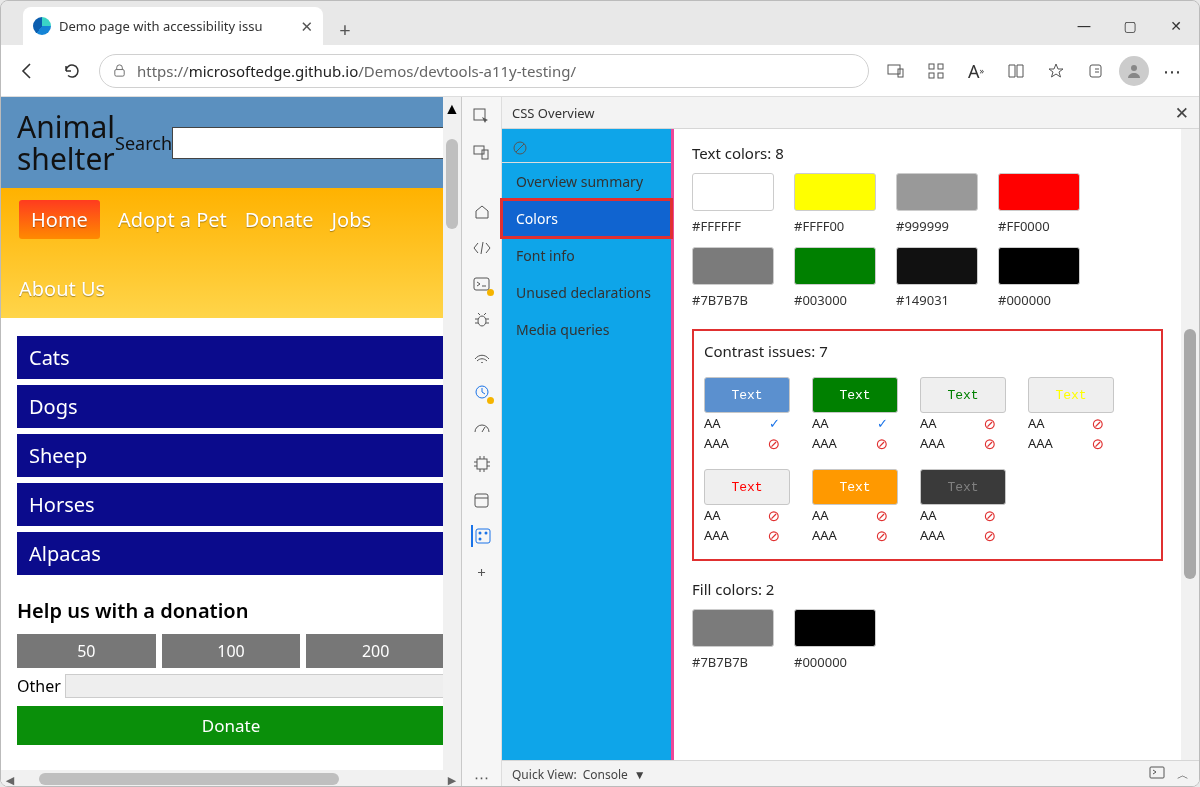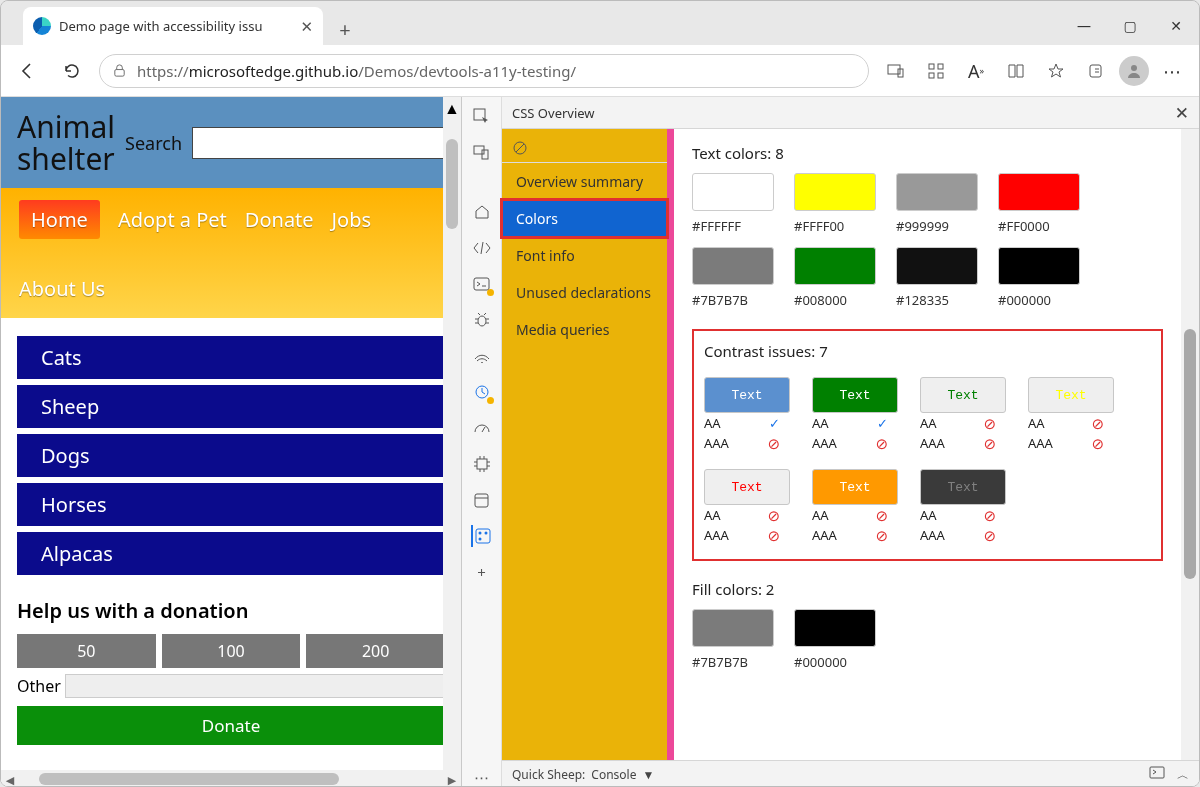--- a/index.html
+++ b/index.html
@@ -22,30 +22,30 @@
 .addrbox .dark { color: #222; }
 .right-icons { display: flex; gap: 6px; align-items: center; }
 .avatar { width: 30px; height: 30px; border-radius: 50%; background: #ccc; display: flex; align-items: center; justify-content: center; }
 
 
 .workspace { display: flex; height: calc(787px - 44px - 52px); }
 .page-area { width: 460px; position: relative; background: #fff; display: flex; flex-direction: column; }
 .page-scroll { overflow: hidden; flex: 1; }
 
 
-.demo-header { background: #5b90bf; padding: 14px 16px; display: flex; align-items: center; gap: 10px; }
+.demo-header { background: #5b90bf; padding: 14px 16px; display: flex; align-items: center; gap: 0; }
 .demo-title { font-size: 30px; color: #111; line-height: 1.05; font-weight: 400; }
 .search-label { font-size: 18px; color: #111; }
 .search-input { flex: 1; height: 32px; border: 1px solid #444; background: #fff; }
 
 .demo-nav { background: linear-gradient(#ffb200, #ffd54a); padding: 12px 18px 16px; display: flex; flex-wrap: wrap; gap: 18px; font-size: 20px; color: #fff; text-shadow: 0 1px 1px rgba(0,0,0,.35); align-items: center; }
 .demo-nav .home { background: linear-gradient(#ff3b1f, #ff8a00); padding: 6px 12px; border-radius: 3px; }
 
 .animal-list { padding: 18px 16px 4px; display: flex; flex-direction: column; gap: 6px; }
-.animal-list div { background: #0b0b8c; color: #fff; font-size: 20px; padding: 8px 24px; }
+.animal-list div { background: #0b0b8c; color: #fff; font-size: 20px; padding: 8px 12px; }
 
 .donation { padding: 18px 16px 8px; }
 .donation h3 { font-size: 20px; margin-bottom: 10px; font-weight: 600; }
 .amount-row { display: flex; gap: 6px; }
 .amount-row div { flex: 1; background: #777; color: #fff; text-align: center; padding: 6px 0; font-size: 16px; }
 .other-row { display: flex; margin-top: 6px; font-size: 16px; align-items: center; gap: 4px; }
 .other-row .box { flex: 1; height: 24px; background: #eee; border: 1px solid #ccc; }
 .donate-btn { background: #0a8f0a; color: #fff; text-align: center; padding: 8px 0; margin-top: 8px; font-size: 17px; }
 
 .hscroll { height: 18px; background: #f1f1f1; display: flex; align-items: center; }
@@ -62,21 +62,21 @@
 .dt-iconstrip .ic.badge { position: relative; }
 .dt-iconstrip .ic.badge::after { content: ""; position: absolute; width: 7px; height: 7px; background: #f5b400; border-radius: 50%; bottom: -1px; right: -1px; }
 .dt-iconstrip .ic.active { border-left: 2px solid #1a73e8; padding-left: 0; color: #1a73e8; }
 .dt-iconstrip .spacer { flex: 1; }
 
 .dt-main { flex: 1; display: flex; flex-direction: column; min-width: 0; }
 .dt-tabbar { height: 32px; background: #f3f3f3; border-bottom: 1px solid #d6d6d6; display: flex; align-items: center; padding: 0 10px; font-size: 13px; color: #333; }
 .dt-tabbar .close { margin-left: auto; font-size: 17px; color: #444; }
 
 .dt-body { flex: 1; display: flex; min-height: 0; }
-.dt-sidebar { width: 172px; background: #eab308; border-right: 7px solid #ec4899; padding-top: 4px; }
+.dt-sidebar { width: 172px; background: #0ea5e9; border-right: 3px solid #ec4899; padding-top: 4px; }
 .dt-sidebar .ban-row { height: 30px; display: flex; align-items: center; padding-left: 10px; border-bottom: 1px solid #ddd; }
 .dt-sidebar .item { padding: 9px 14px; font-size: 14px; color: #333; }
 .dt-sidebar .item.sel { background: #1064d0; color: #fff; outline: 3px solid #e03030; outline-offset: -1px; }
 
 .dt-content { flex: 1; background: #fff; overflow: auto; padding: 14px 18px 18px; position: relative; }
 .sec-label { font-size: 15px; color: #222; margin-bottom: 10px; }
 .swatch-grid { display: flex; flex-wrap: wrap; gap: 12px; margin-bottom: 20px; }
 .swatch { width: 90px; }
 .swatch .chip { width: 82px; height: 38px; border: 1px solid #ccc; border-radius: 3px; }
 .swatch .lab { font-size: 13px; color: #333; margin-top: 6px; }
@@ -193,22 +193,22 @@
         <span class="home">Home</span>
         <span>Adopt a Pet</span>
         <span>Donate</span>
         <span>Jobs</span>
         <span style="flex-basis:100%;height:0"></span>
         <span>About Us</span>
       </div>
 
       <div class="animal-list">
         <div>Cats</div>
+        <div>Dogs</div>
         <div>Sheep</div>
-        <div>Dogs</div>
         <div>Horses</div>
         <div>Alpacas</div>
       </div>
 
       <div class="donation">
         <h3>Help us with a donation</h3>
         <div class="amount-row">
           <div>50</div>
           <div>100</div>
           <div>200</div>
@@ -350,25 +350,25 @@
               <div class="swatch">
     <div class="chip" style="background:#FF0000"></div>
     <div class="lab">#FF0000</div>
               </div>
               <div class="swatch">
     <div class="chip" style="background:#7B7B7B"></div>
     <div class="lab">#7B7B7B</div>
               </div>
               <div class="swatch">
     <div class="chip" style="background:#008000"></div>
-    <div class="lab">#008000</div>
+    <div class="lab">#003000</div>
               </div>
               <div class="swatch">
     <div class="chip" style="background:#111111"></div>
-    <div class="lab">#128335</div>
+    <div class="lab">#149031</div>
               </div>
               <div class="swatch">
     <div class="chip" style="background:#000000"></div>
     <div class="lab">#000000</div>
               </div>
             </div>
 
           <div class="contrast-box">
             <div class="sec-label" style="margin-bottom:16px">Contrast issues: 7</div>
             <div class="contrast-grid" id="contrast-grid">
@@ -478,21 +478,21 @@
               </div>
             </div>
         </div>
 
         <div class="dt-vscroll">
           <div class="thumb"></div>
         </div>
       </div>
 
       <div class="quickview">
-        <span>Quick Sheep:</span>
+        <span>Quick View:</span>
         <span>Console</span>
         <span>▼</span>
         <div class="right">
           <span>
               <svg width="16" height="14" viewBox="0 0 16 14">
                 <rect x="1" y="1" width="14" height="11" rx="1" stroke="#555" fill="none"></rect>
                 <path d="M4 4l3 2-3 2" stroke="#555" fill="none"></path>
               </svg>
             </span>
           <span>︿</span>

